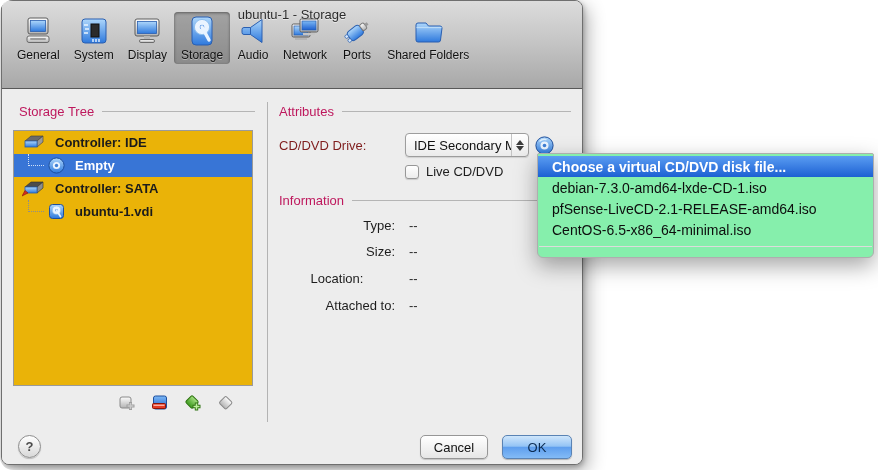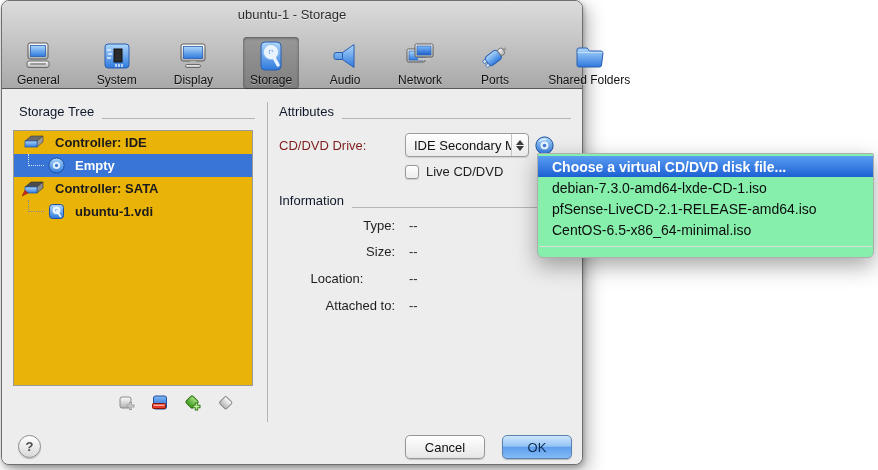--- a/index.html
+++ b/index.html
@@ -1,37 +1,37 @@
 <!DOCTYPE html>
 <html><head>
 <meta charset="utf-8">
 <style>
   html,body{margin:0;padding:0;background:#fff;}
   *{box-sizing:border-box;}
   body{font-family:"Liberation Sans","DejaVu Sans",sans-serif;}
-  #canvas{position:relative;width:878px;height:470px;background:#fff;overflow:hidden;}
+  #canvas{position:relative;width:878px;height:470px;background:#fff;overflow:hidden;border-radius:13px;}
 
   
   .window{position:absolute;left:1px;top:0;width:582px;height:465px;border:1px solid #6f6f6f;
     border-radius:8px;background:#ededed;
     box-shadow:5px 7px 18px rgba(0,0,0,.30),1px 2px 5px rgba(0,0,0,.25);}
   .header{position:absolute;left:0;top:0;right:0;height:88px;border-radius:7px 7px 0 0;
     background:linear-gradient(180deg,#dcdcdc 0%,#c6c6c6 45%,#a8a8a8 100%);
     border-bottom:1px solid #585858;}
   .title{position:absolute;top:6px;left:0;right:0;text-align:center;font-size:13px;color:#2c2c2c;
     text-shadow:0 1px 0 rgba(255,255,255,.55);}
-  .toolbar{position:absolute;left:8px;top:36px;display:flex;gap:23px;align-items:flex-start;}
+  .toolbar{position:absolute;left:8px;top:11px;display:flex;gap:0;align-items:flex-start;}
   .tbitem{display:flex;flex-direction:column;align-items:center;padding:3px 7px 2px;border-radius:4px;cursor:default;}
   .tbitem.sel{background:rgba(0,0,0,.24);box-shadow:inset 0 1px 3px rgba(0,0,0,.45);align-items:center;}
   .tbitem .ic{width:32px;height:32px;}
   .tbitem .lb{font-size:12px;color:#111;margin-top:1px;white-space:nowrap;text-shadow:0 1px 0 rgba(255,255,255,.35);}
 
   
   .content{position:absolute;left:0;top:89px;right:0;bottom:0;background:#ededed;border-radius:0 0 7px 7px;}
-  .grouplabel{position:absolute;display:flex;align-items:flex-end;font-size:13px;color:#0f172a;}
+  .grouplabel{position:absolute;display:flex;align-items:center;font-size:13px;color:#be185d;}
   .grouplabel .line{flex:1;height:1px;background:#b5b5b5;margin-left:8px;}
 
   .vsep{position:absolute;left:265px;top:12px;width:1px;height:320px;background:#b3b3b3;}
 
   
   .treebox{position:absolute;left:11px;top:40px;width:240px;height:256px;background:#eab308;
     border:1px solid #9a9a9a;overflow:hidden;}
   .trow{display:flex;align-items:center;height:23px;font-size:13px;font-weight:bold;color:#1b1b1b;white-space:nowrap;}
   .trow.sel{background:#3875d6;color:#fff;}
   .trow .cicon{width:22px;height:16px;margin-left:8px;margin-right:11px;flex:0 0 auto;}
@@ -64,21 +64,21 @@
   .inforow-label{position:absolute;left:277px;width:116px;text-align:right;font-size:13px;color:#1d1d1d;}
   .inforow-value{position:absolute;left:407px;font-size:13px;color:#2a2a2a;}
 
   
   .helpbtn{position:absolute;left:16px;top:345px;width:23px;height:23px;border-radius:50%;
     border:1px solid #8d8d8d;background:linear-gradient(180deg,#ffffff,#d8d8d8);
     display:flex;align-items:center;justify-content:center;font-size:13px;font-weight:bold;color:#4a4a4a;
     box-shadow:0 1px 1px rgba(0,0,0,.2);}
   .btn{position:absolute;top:345px;height:24px;border-radius:5px;font-size:13px;display:flex;
     align-items:center;justify-content:center;cursor:default;}
-  .btn.cancel{left:403px;width:80px;border:1px solid #969696;color:#111;
+  .btn.cancel{left:418px;width:68px;border:1px solid #969696;color:#111;
     background:linear-gradient(180deg,#ffffff,#e6e6e6);box-shadow:0 1px 1px rgba(0,0,0,.18);}
   .btn.ok{left:500px;width:70px;border:1px solid #5a83b4;color:#0c2c52;
     background:linear-gradient(180deg,#cfe6fb 0%,#94c4f5 46%,#5f9fee 52%,#83bbf6 100%);
     box-shadow:0 1px 1px rgba(0,0,0,.25);}
 
   
   .menu{position:absolute;left:537px;top:153px;width:337px;background:#86efac;border:1px solid #aeaeae;
     border-radius:2px 2px 6px 6px;box-shadow:0 8px 22px rgba(0,0,0,.35);padding:2px 0 4px;z-index:10;}
   .mitem{height:21px;display:flex;align-items:center;padding:0 10px 0 14px;font-size:14px;color:#0d0d0d;
     white-space:nowrap;}

